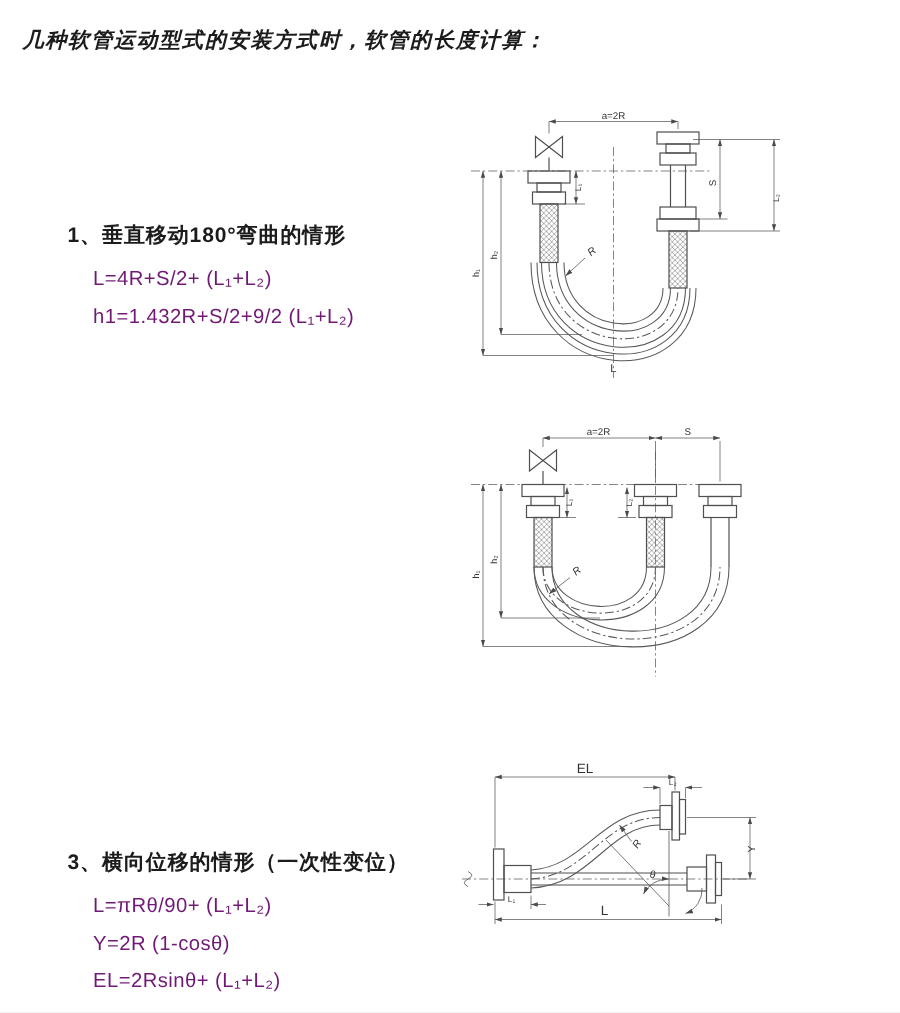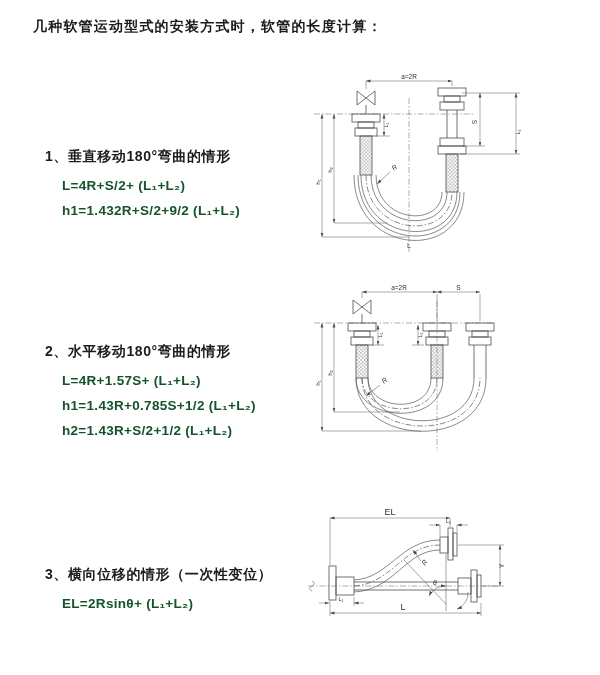--- a/index.html
+++ b/index.html
@@ -1,25 +1,25 @@
 <!DOCTYPE html>
 <html><head>
 <meta charset="utf-8">
 <style>
   html,body{margin:0;padding:0;background:#ffffff;}
   .page{
     position:relative;width:600px;height:675px;background:#fff;overflow:hidden;
     font-family:"Liberation Sans","DejaVu Sans",sans-serif;color:#1c1c1c;
     border-bottom:2px solid #e3e3e3;
   }
-  .title{position:absolute;left:33px;top:18px;font-size:14px;font-weight:700;letter-spacing:1.2px;}
+  .title{position:absolute;left:15px;top:18px;font-size:14px;font-weight:700;letter-spacing:1.2px;font-style:italic;}
   .section{position:absolute;left:45px;margin-top:44px;}
   .sec-heading{font-size:14px;font-weight:700;letter-spacing:.6px;}
   .formulas{margin:7px 0 0 17px;}
-  .formula{margin:0;font-size:13.5px;line-height:25px;letter-spacing:.3px;color:#14532d;font-weight:bold;}
+  .formula{margin:0;font-size:13.5px;line-height:25px;letter-spacing:.3px;color:#701a75;}
   svg.diagram{position:absolute;}
   svg text{font-family:"Liberation Sans","DejaVu Sans",sans-serif;fill:#333;}
   .geo{stroke:#4f4f4f;stroke-width:.8;fill:none;}
   .hose{stroke:#585858;stroke-width:.7;fill:none;}
   .dim{stroke:#5a5a5a;stroke-width:.5;fill:none;}
   .cl{stroke:#6a6a6a;stroke-width:.55;fill:none;stroke-dasharray:6 2 1.5 2;}
   .thin{stroke:#5a5a5a;stroke-width:.55;fill:none;}
 </style>
 </head>
 <body>
@@ -104,28 +104,20 @@
       <line class="dim" x1="66" y1="64" x2="80" y2="64"></line>
       <text x="77.5" y="53" font-size="5.5" text-anchor="middle" transform="rotate(-90 77.5 53)">L₁</text>
 
       <line class="thin" x1="80" y1="100" x2="67" y2="112" marker-end="url(#ar1)"></line>
       <text x="84" y="99" font-size="7" font-style="italic" transform="rotate(-40 84 99)">R</text>
 
       <text x="99" y="176" font-size="7.5" text-anchor="middle">L</text>
     </g>
   </svg>
 
-  <div class="section" style="top:299px;">
-    <div class="sec-heading">2、水平移动180°弯曲的情形</div>
-    <div class="formulas">
-      <p class="formula">L=4R+1.57S+ (L₁+L₂)</p>
-      <p class="formula">h1=1.43R+0.785S+1/2 (L₁+L₂)</p>
-      <p class="formula">h2=1.43R+S/2+1/2 (L₁+L₂)</p>
-    </div>
-  </div>
 
   <svg class="diagram" style="left:312px;top:283px;" width="235" height="180" viewBox="0 0 235 180">
     <defs>
       <marker id="ar2" viewBox="0 0 10 10" refX="10" refY="5" markerWidth="9" markerHeight="9" orient="auto-start-reverse">
         <path d="M0 1.8 L10 5 L0 8.2 z" fill="#4a4a4a"></path>
       </marker>
       <pattern id="hb2" patternUnits="userSpaceOnUse" width="3.5" height="3.5">
         <path d="M0 3.5 L3.5 0 M0 0 L3.5 3.5" stroke="#8d8d8d" stroke-width="0.45" fill="none"></path>
       </pattern>
     </defs>
@@ -188,20 +180,22 @@
       <text x="109.5" y="52" font-size="5.5" text-anchor="middle" transform="rotate(-90 109.5 52)">L₂</text>
 
       <line class="thin" x1="68" y1="102" x2="54" y2="113" marker-end="url(#ar2)"></line>
       <text x="72" y="101" font-size="7" font-style="italic" transform="rotate(-40 72 101)">R</text>
     </g>
   </svg>
 
   <div class="section" style="top:522px;">
     <div class="sec-heading">3、横向位移的情形（一次性变位）</div>
     <div class="formulas">
+      <p class="formula">L=πRθ/90+ (L₁+L₂)</p>
+      <p class="formula">Y=2R (1-cosθ)</p>
       <p class="formula">EL=2Rsinθ+ (L₁+L₂)</p>
     </div>
   </div>
 
   <svg class="diagram" style="left:300px;top:498px;" width="295" height="152" viewBox="0 0 295 152">
     <defs>
       <marker id="ar3" viewBox="0 0 10 10" refX="10" refY="5" markerWidth="9" markerHeight="9" orient="auto-start-reverse">
         <path d="M0 1.8 L10 5 L0 8.2 z" fill="#4a4a4a"></path>
       </marker>
     </defs>

